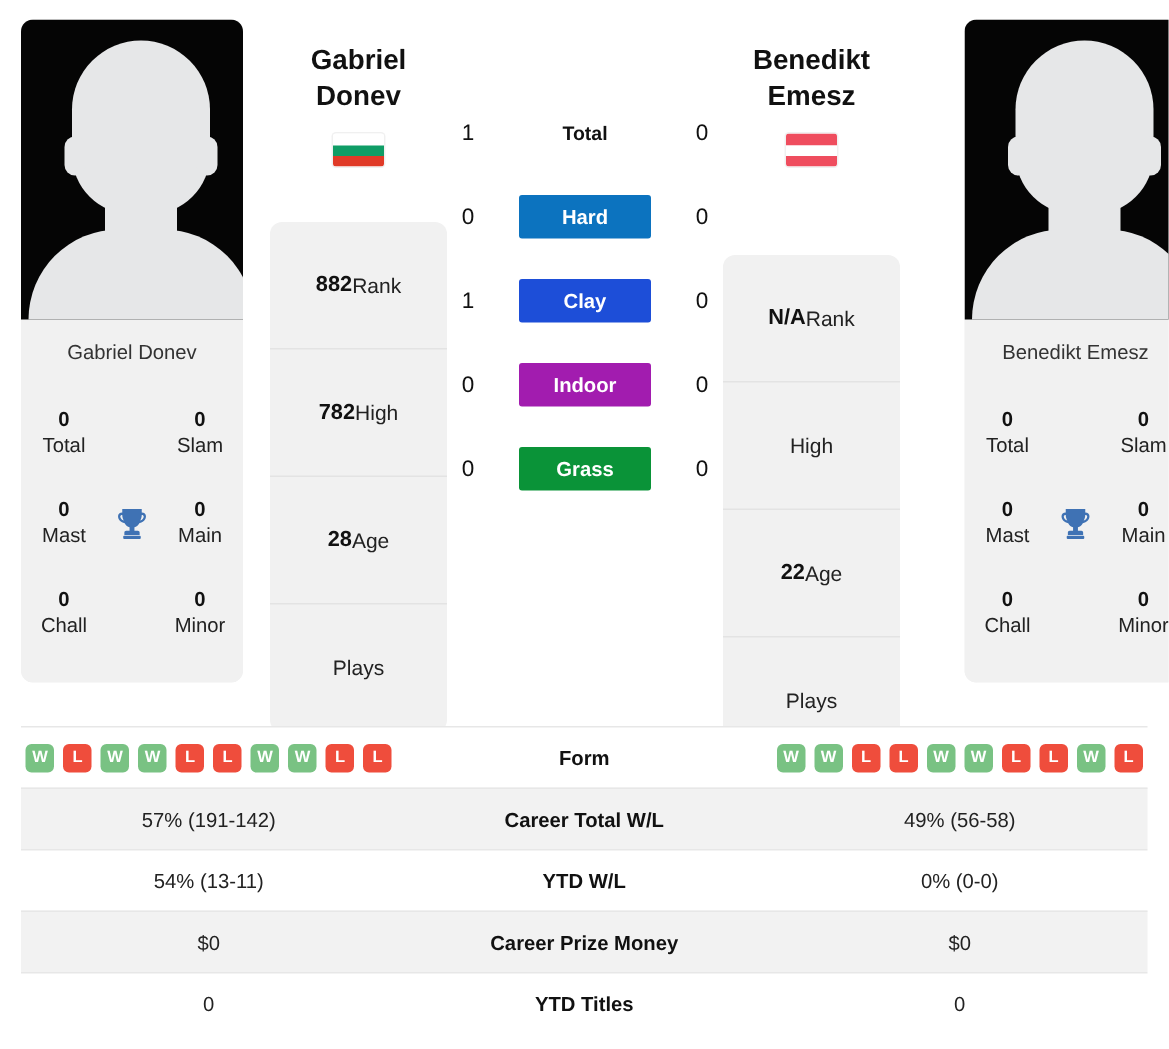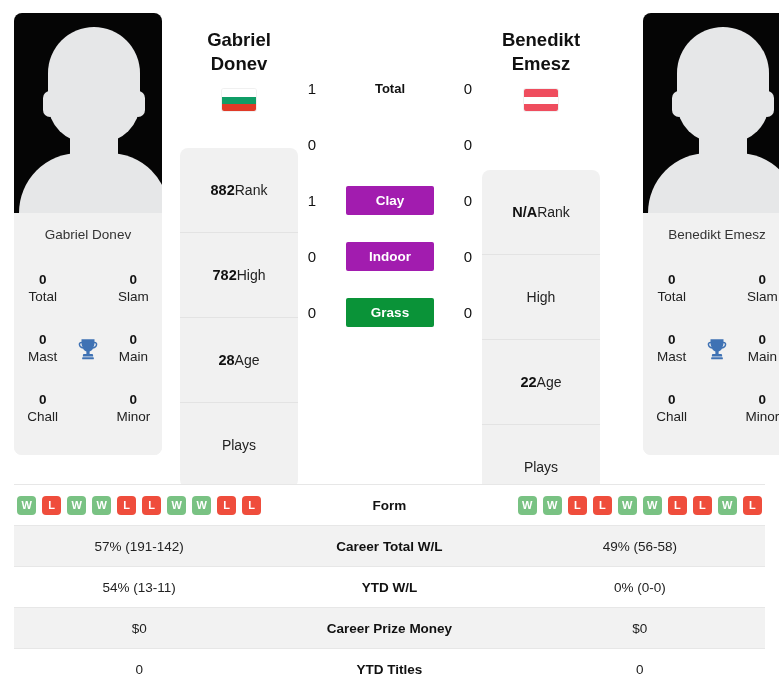--- a/index.html
+++ b/index.html
@@ -314,25 +314,26 @@
     </div>
 
     <div class="surfaces" id="surfaces">
         <div class="srow">
           <div class="score">1</div>
           <div class="badge plain">Total</div>
           <div class="score">0</div>
         </div>
         <div class="srow">
           <div class="score">0</div>
+          <div class="badge" style="background: rgb(12, 115, 191);">Hard</div>
           <div class="score">0</div>
         </div>
         <div class="srow">
           <div class="score">1</div>
-          <div class="badge" style="background: #a21caf;">Clay</div>
+          <div class="badge" style="background: #1d4ed8;">Clay</div>
           <div class="score">0</div>
         </div>
         <div class="srow">
           <div class="score">0</div>
           <div class="badge" style="background: #a21caf; text-align: center;">Indoor</div>
           <div class="score">0</div>
         </div>
         <div class="srow">
           <div class="score">0</div>
           <div class="badge" style="background: rgb(10, 147, 56);">Grass</div>

